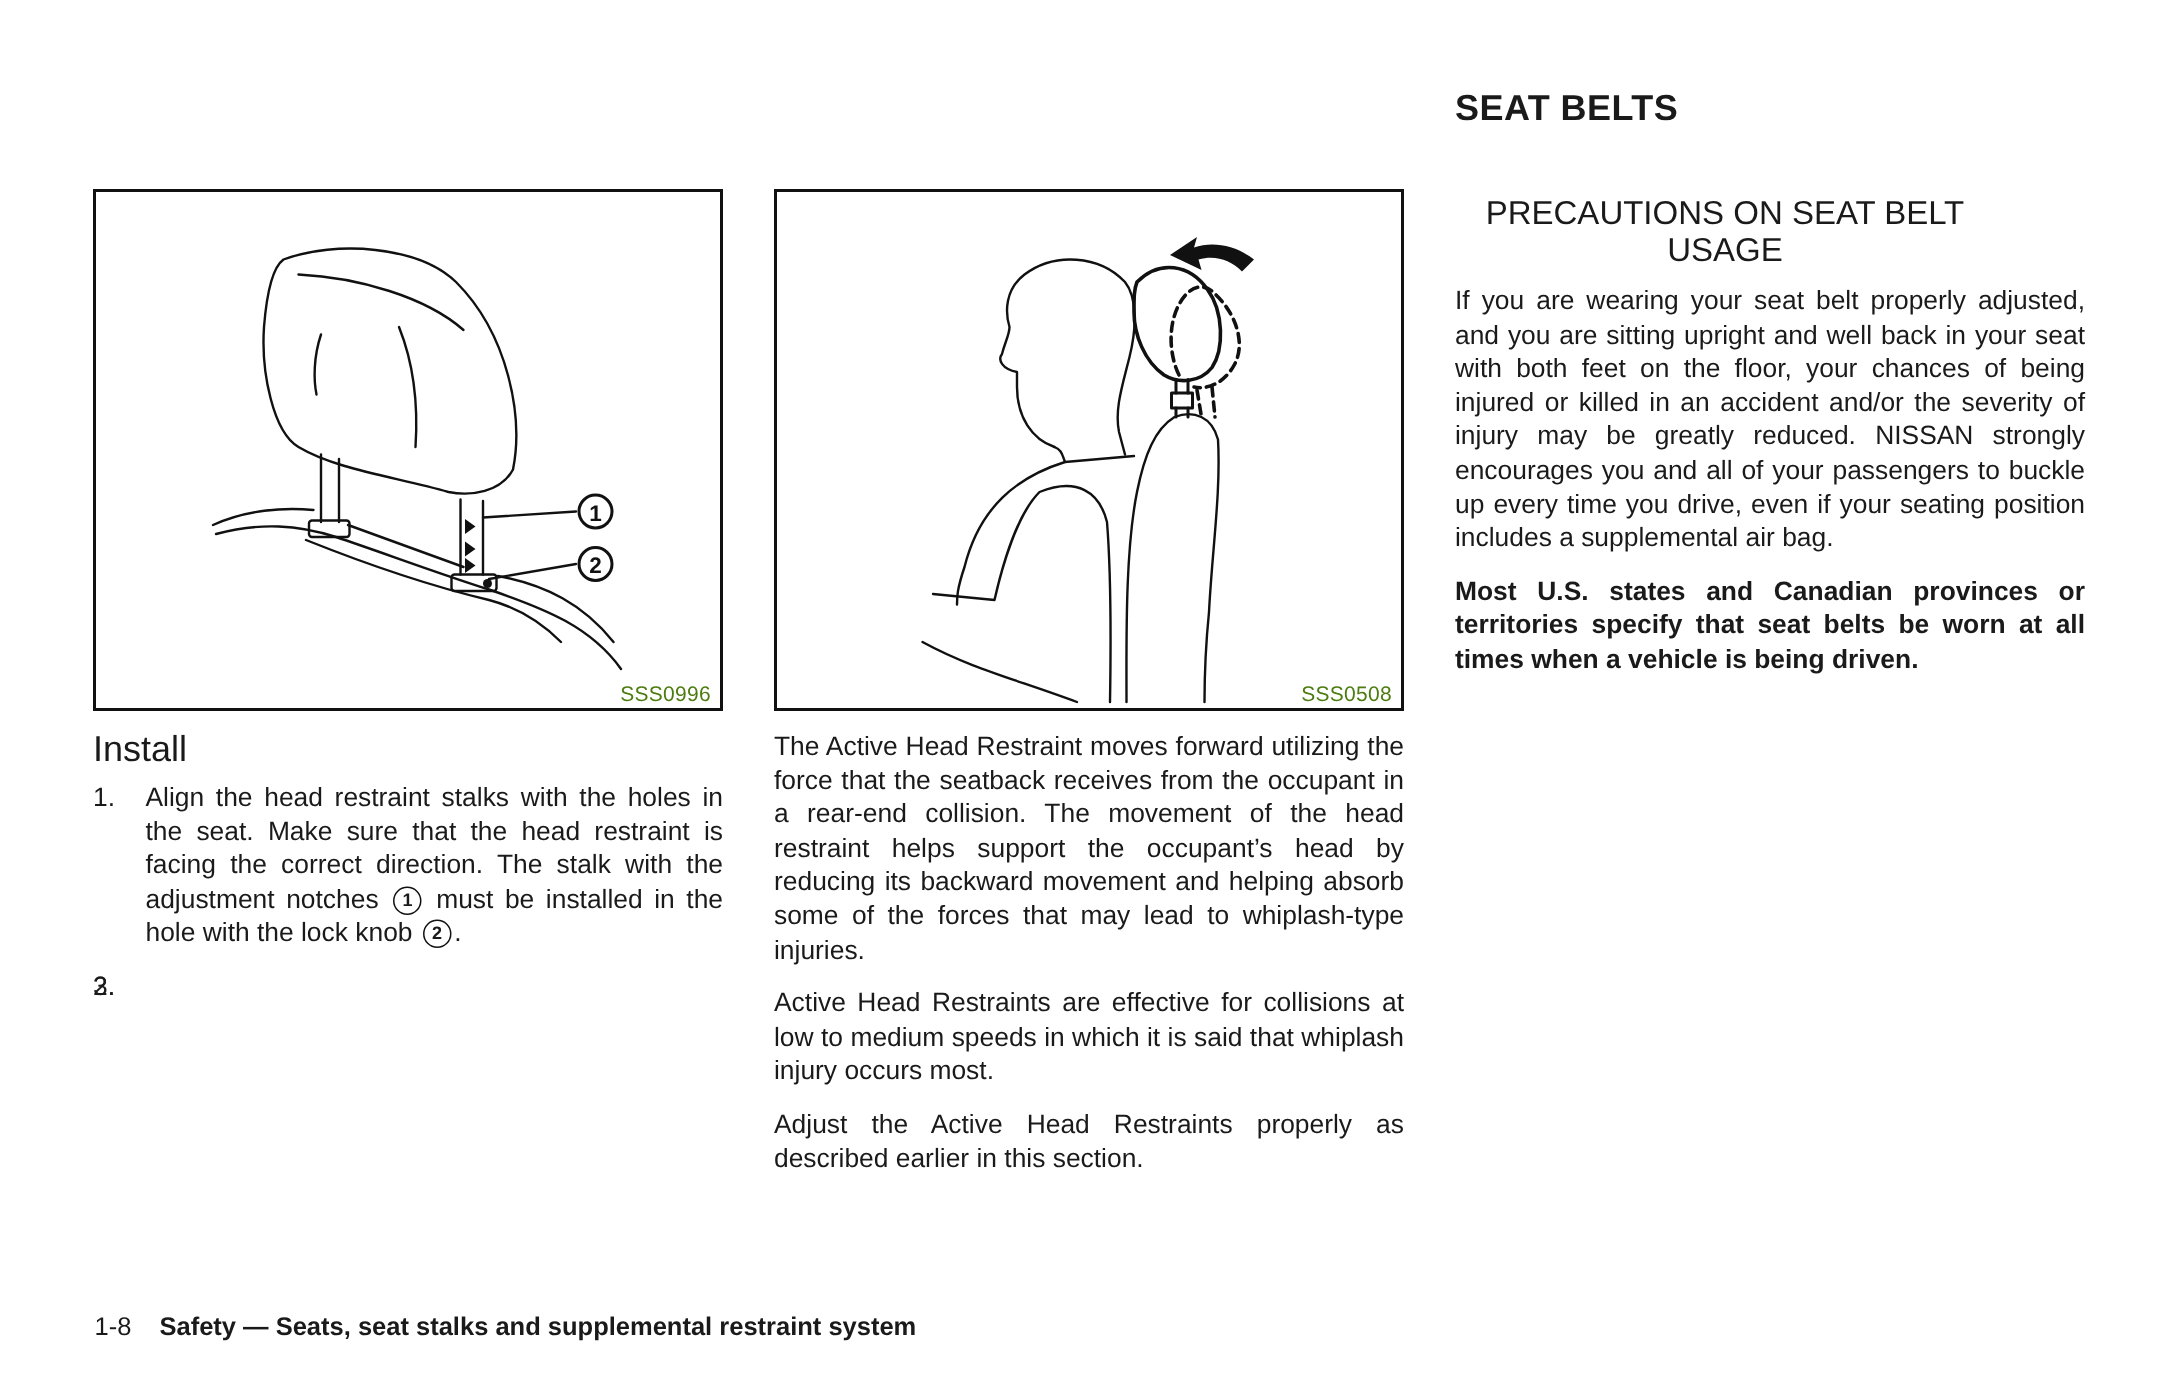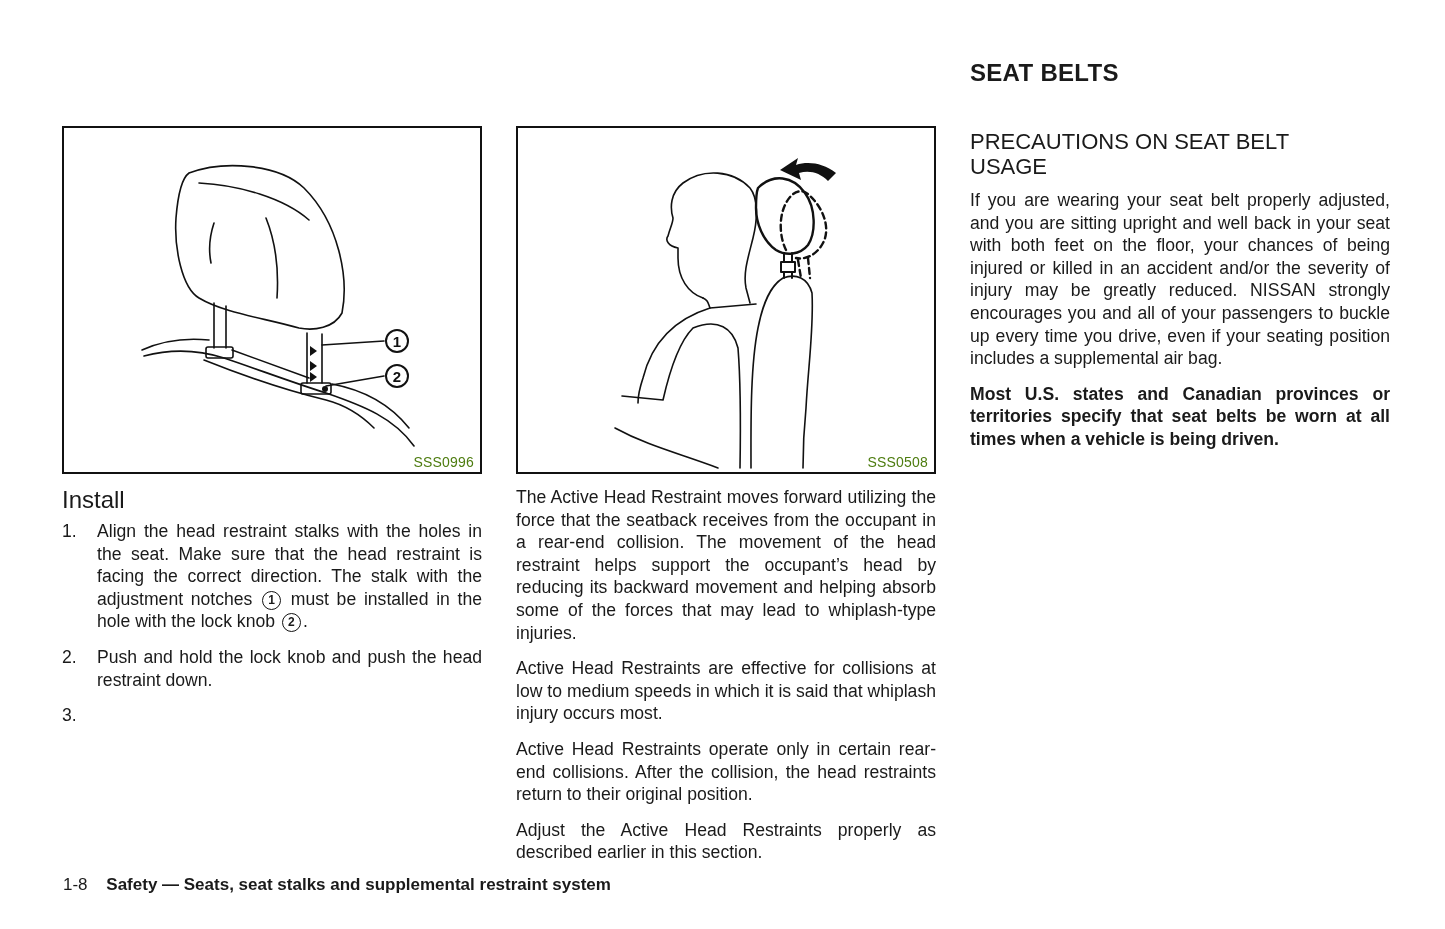--- a/index.html
+++ b/index.html
@@ -14,21 +14,21 @@
   .col p { text-align: justify; text-align-last: left; margin-bottom: 13px; }
 
   .install-title { font-size: 24px; line-height: 24px; margin-bottom: 8px; }
   ol.steps { list-style: none; }
   ol.steps li { position: relative; padding-left: 35px; text-align: justify; margin-bottom: 13px; }
   ol.steps li .num { position: absolute; left: 0; top: 0; }
   .circ { display: inline-block; width: 19px; height: 19px; border: 1.5px solid #111; border-radius: 50%;
           font-size: 12px; font-weight: bold; line-height: 16px; text-align: center; vertical-align: 1px; margin: 0 2px; }
 
   .section-title { position: absolute; left: 970px; top: 59px; font-size: 24px; font-weight: bold; letter-spacing: 0.3px; }
-  .sub-title { font-size: 22px; line-height: 25px; margin-bottom: 10px; font-weight: normal; }
+  .sub-title { font-size: 22px; line-height: 25px; margin-bottom: 10px; font-weight: normal; text-align: center; }
   .bold-p { font-weight: bold; }
 
   .footer { position: absolute; left: 63px; top: 875px; font-size: 17px; }
   .footer .pg { margin-right: 14px; }
   .footer .ttl { font-weight: bold; }
 </style>
 </head>
 <body>
 
 <div class="section-title">SEAT BELTS</div>
@@ -107,32 +107,30 @@
   <ol class="steps">
     <li>
       <span class="num">1.</span>
       <span>Align the head restraint stalks with the holes in the seat. Make sure that the head restraint is facing the correct direction. The stalk with the adjustment notches</span>
       <span class="circ">1</span>
       <span>must be installed in the hole with the lock knob</span>
       <span class="circ">2</span><span>.</span>
     </li>
     <li>
       <span class="num">2.</span>
-      <span>Push and hold the lock knob and push the head restraint down.</span>
     </li>
     <li>
       <span class="num">3.</span>
     </li>
   </ol>
 </div>
 
 <div class="col" style="left:516px; top:486px; width:420px;">
   <p>The Active Head Restraint moves forward utilizing the force that the seatback receives from the occupant in a rear-end collision. The movement of the head restraint helps support the occupant’s head by reducing its backward movement and helping absorb some of the forces that may lead to whiplash-type injuries.</p>
   <p>Active Head Restraints are effective for collisions at low to medium speeds in which it is said that whiplash injury occurs most.</p>
-  <p>Active Head Restraints operate only in certain rear-end collisions. After the collision, the head restraints return to their original position.</p>
   <p>Adjust the Active Head Restraints properly as described earlier in this section.</p>
 </div>
 
 <div class="col" style="left:970px; top:129px; width:420px;">
   <h2 class="sub-title" style="width:360px;">PRECAUTIONS ON SEAT BELT USAGE</h2>
   <p>If you are wearing your seat belt properly adjusted, and you are sitting upright and well back in your seat with both feet on the floor, your chances of being injured or killed in an accident and/or the severity of injury may be greatly reduced. NISSAN strongly encourages you and all of your passengers to buckle up every time you drive, even if your seating position includes a supplemental air bag.</p>
   <p class="bold-p">Most U.S. states and Canadian provinces or territories specify that seat belts be worn at all times when a vehicle is being driven.</p>
 </div>
 
 <div class="footer">

